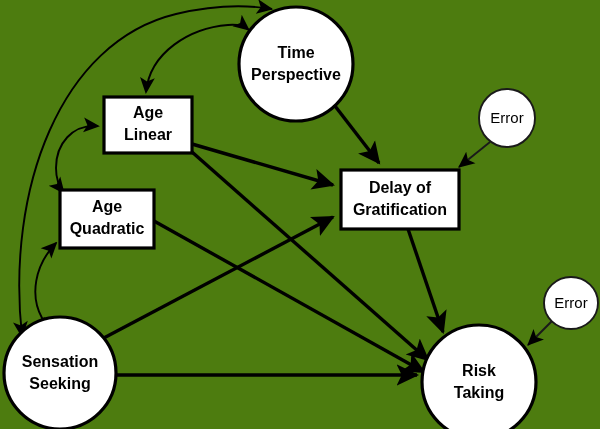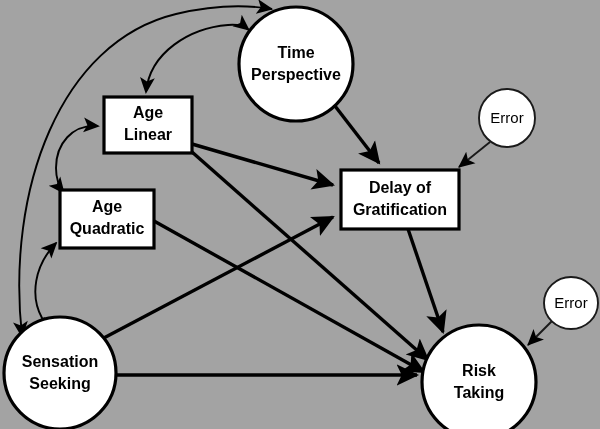--- a/index.html
+++ b/index.html
@@ -4,21 +4,21 @@
 <style>
   html, body {
     margin: 0;
     padding: 0;
     background: #ffffff;
   }
   #diagram-root {
     position: relative;
     width: 600px;
     height: 429px;
-    background: #a3a3a3;
+    background: #4d7c0f;
     font-family: "Liberation Sans", sans-serif;
     overflow: hidden;
   }
   svg#path-diagram {
     display: block;
     width: 600px;
     height: 429px;
   }
   .node-shape {
     fill: #ffffff;

